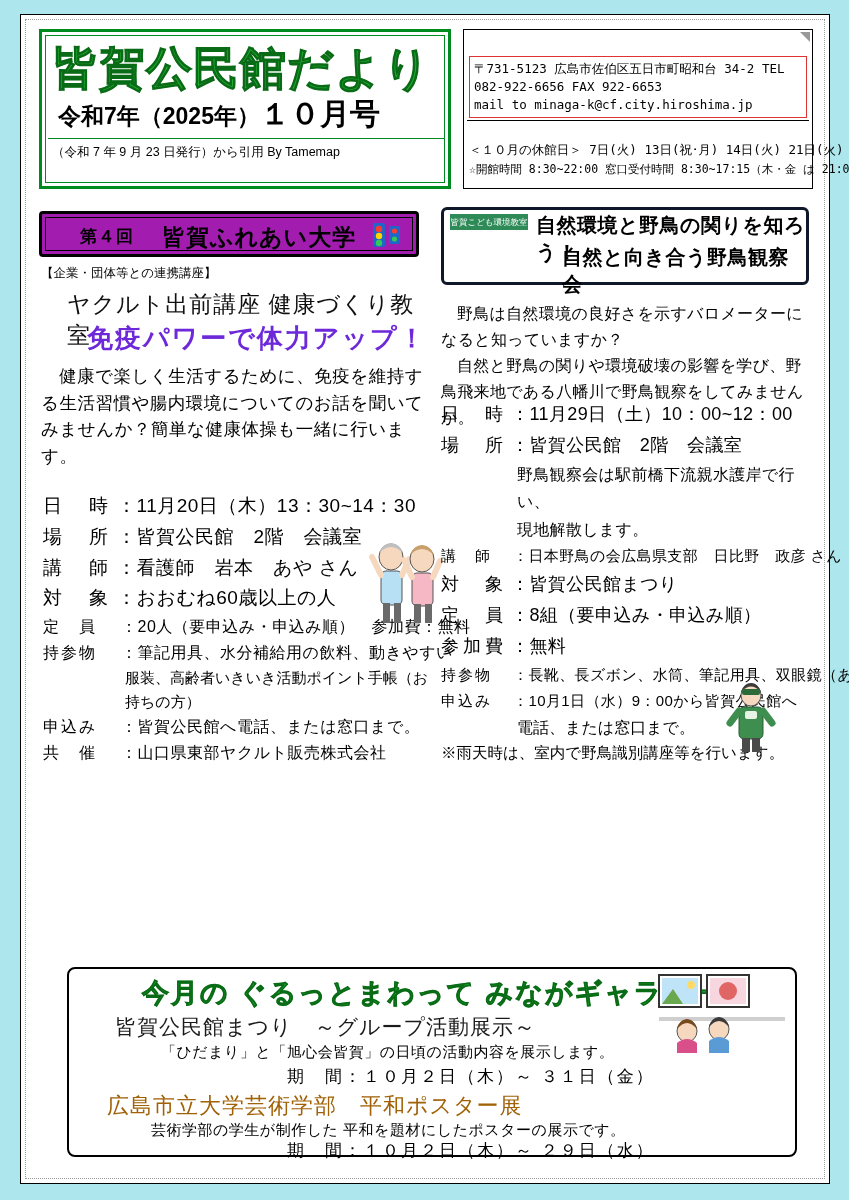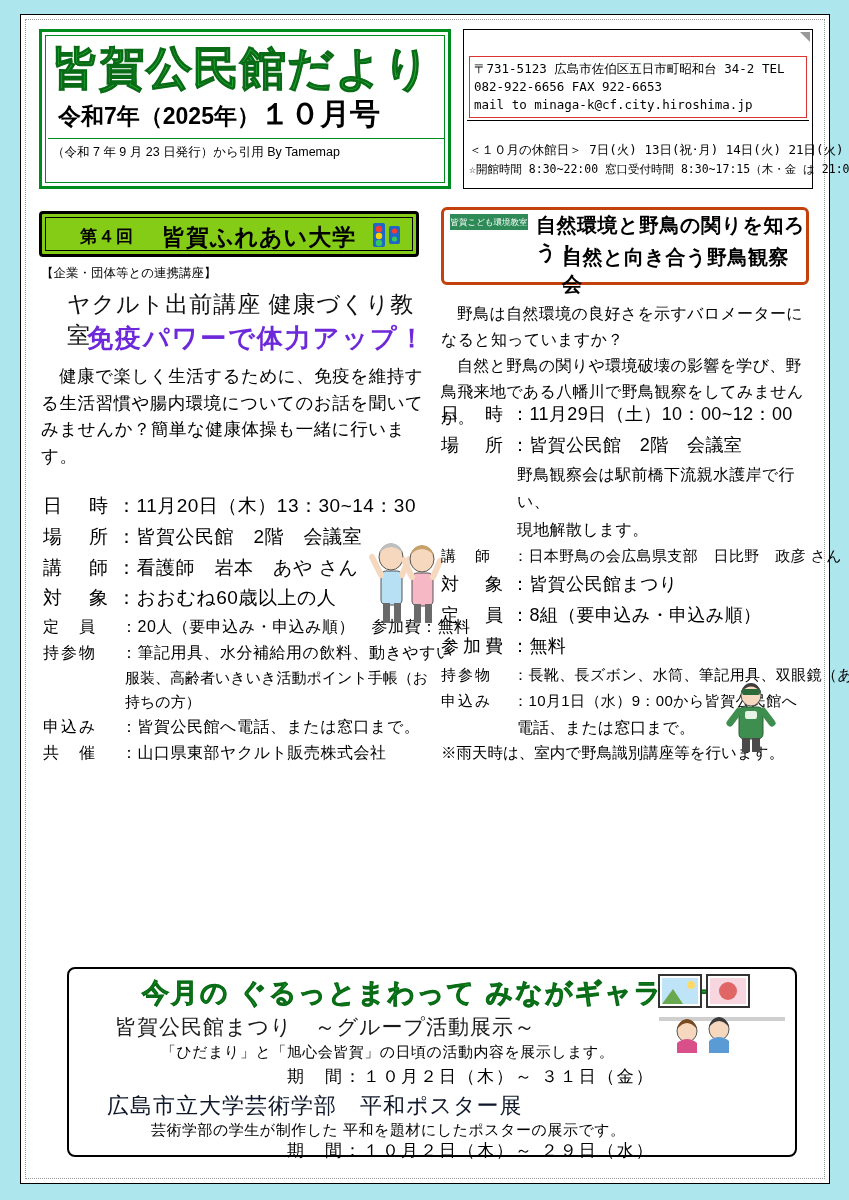--- a/index.html
+++ b/index.html
@@ -66,21 +66,21 @@
   .pub-l7{position:absolute;left:5px;top:132px;font-size:11.5px;white-space:nowrap;}
   .pub-corner{position:absolute;right:2px;top:2px;width:0;height:0;
     border-left:10px solid transparent;border-top:10px solid #999;}
 
   
   .colL{position:absolute;left:18px;top:196px;width:392px;height:742px;}
   .colR{position:absolute;left:420px;top:196px;width:372px;height:742px;}
 
   .titlebar-L{
     position:absolute;left:0;top:0;width:380px;height:46px;
-    border:3px solid #000;border-radius:4px;background:#84cc16;box-sizing:border-box;
+    border:3px solid #000;border-radius:4px;background:#a21caf;box-sizing:border-box;
   }
   .titlebar-L .tb-in{
     position:absolute;left:3px;top:3px;right:3px;bottom:3px;border:1px solid #000;
   }
   .tb-no{position:absolute;left:38px;top:11px;font-size:17px;font-weight:bold;letter-spacing:1px;}
   .tb-name{position:absolute;left:120px;top:8px;font-size:23px;font-weight:bold;letter-spacing:1px;}
   .tb-ico{position:absolute;left:330px;top:8px;width:30px;height:26px;}
 
   .lead{position:absolute;left:2px;top:54px;font-size:12.5px;}
 
@@ -96,21 +96,21 @@
   .row .vl{flex:1;}
   .row.small{font-size:16px;}
   .row.small .lb{font-size:16px;letter-spacing:2px;width:78px;}
   .indent{padding-left:82px;font-size:15px;line-height:1.6;}
 
   .people{position:absolute;left:330px;top:330px;width:74px;height:86px;}
 
   
   .titlebar-R{
     position:absolute;left:0;top:-4px;width:368px;height:78px;
-    border:3px solid #c2410c;border-radius:6px;background:#fff;box-sizing:border-box;
+    border:3px solid #0f172a;border-radius:6px;background:#fff;box-sizing:border-box;
   }
   .tbR-badge{
     position:absolute;left:6px;top:4px;width:78px;height:16px;background:#2e8b57;
     color:#fff;font-size:8.5px;text-align:center;line-height:16px;letter-spacing:0px;
   }
   .tbR-l1{position:absolute;left:92px;top:2px;font-size:20px;font-weight:bold;letter-spacing:0.5px;}
   .tbR-l2{position:absolute;left:118px;top:34px;font-size:20px;font-weight:bold;letter-spacing:0.5px;}
   .tbR-shade{position:absolute;left:3px;top:22px;width:356px;height:48px;background:#eceff1;z-index:-1;}
 
   .rpara{position:absolute;left:0;top:90px;width:368px;font-size:16px;line-height:1.62;letter-spacing:0.3px;}
@@ -133,21 +133,21 @@
     border:2px solid #000;border-radius:8px;background:#fff;box-sizing:border-box;
   }
   .g-title{
     position:absolute;left:18px;top:6px;width:690px;text-align:center;
     font-size:27px;font-weight:bold;letter-spacing:2px;color:#1faa33;
     -webkit-text-stroke:0.8px #0a6b16;
   }
   .g-l1{position:absolute;left:46px;top:44px;font-size:21px;letter-spacing:1px;color:#1a1a1a;}
   .g-l2{position:absolute;left:92px;top:74px;font-size:15px;letter-spacing:0.5px;}
   .g-l3{position:absolute;left:218px;top:96px;font-size:17px;letter-spacing:2px;}
-  .g-l4{position:absolute;left:38px;top:122px;font-size:22px;letter-spacing:1px;color:#0f172a;}
+  .g-l4{position:absolute;left:38px;top:122px;font-size:22px;letter-spacing:1px;color:#a16207;}
   .g-l5{position:absolute;left:82px;top:152px;font-size:15px;letter-spacing:0.5px;}
   .g-l6{position:absolute;left:218px;top:170px;font-size:17px;letter-spacing:2px;}
   .g-art{position:absolute;right:8px;top:4px;width:130px;height:80px;}
 </style>
 </head>
 <body>
 
 <div class="page">
 
   <div class="hdr">

